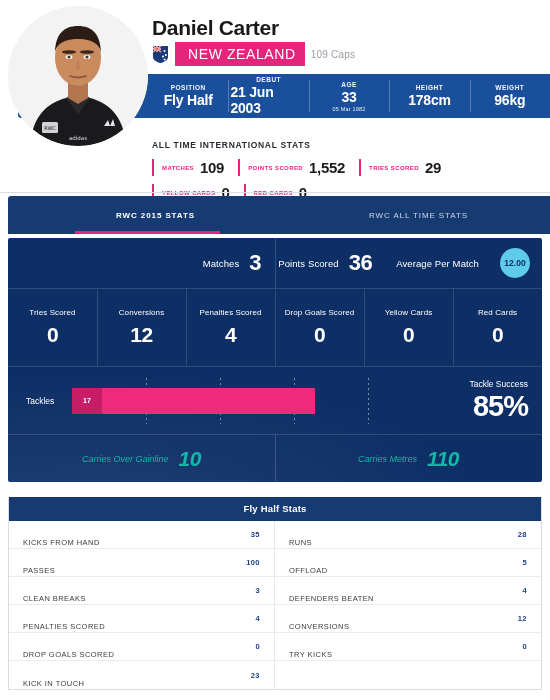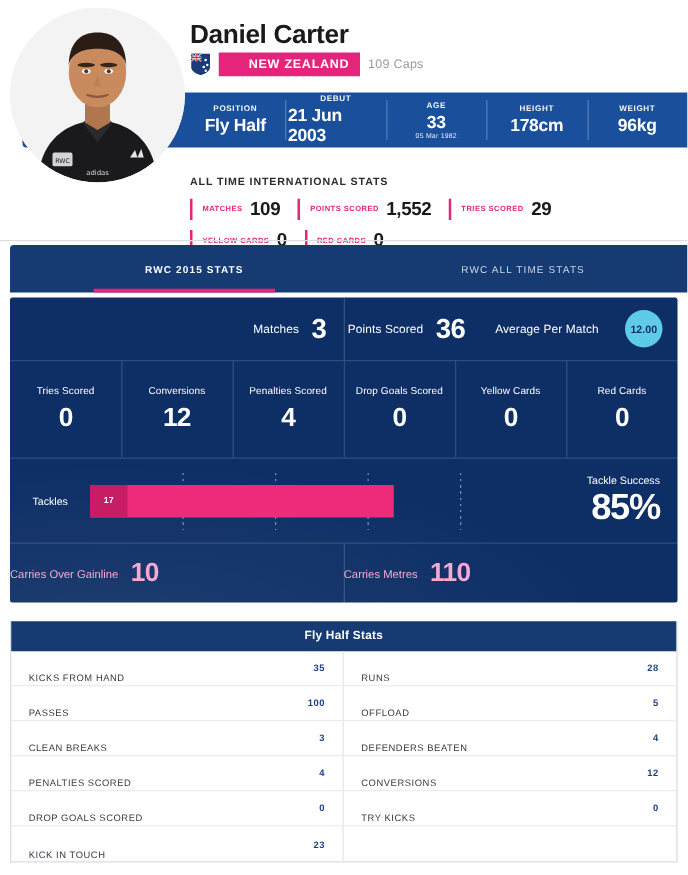--- a/index.html
+++ b/index.html
@@ -28,22 +28,22 @@
     font-size: 21px; font-weight: bold; color: #1a1a1a;
     letter-spacing: -0.3px;
   }
   .nation-row {
     position: absolute; left: 152px; top: 42px;
     display: flex; align-items: center; gap: 6px;
   }
   .flag-icon { width: 17px; height: 19px; display: block; }
   .nation-badge {
     background: #e5247b; color: #ffffff;
-    font-size: 10px; font-weight: bold; letter-spacing: 0.6px;
-    padding: 4px 9px 4px 24px;
+    font-size: 14px; font-weight: normal; letter-spacing: 0.6px;
+    padding: 4px 9px 4px 13px;
   }
   .caps-text { font-size: 10px; color: #9a9aa3; letter-spacing: 0.2px; }
 
   
   .bio-bar {
     position: absolute; left: 18px; top: 74px; right: 0;
     height: 44px;
     background: #1a4f9c;
     display: flex; align-items: stretch;
     border-radius: 3px 0 0 3px;
@@ -181,22 +181,22 @@
     color: #ffffff; font-size: 7px; font-weight: bold;
   }
   .tk-success { text-align: right; color: #ffffff; width: 150px; flex: none; }
   .tks-label { font-size: 8.5px; }
   .tks-value { font-size: 29px; font-weight: bold; letter-spacing: -1px; margin-top: 1px; }
 
   
   .row-carries { display: flex; height: 48px; border-top: 1px solid rgba(255,255,255,0.14); position: relative; }
   .carry-cell {
     flex: 1; position: relative;
-    display: flex; align-items: center; 
-    color: #f9a8d4; gap: 10px;
+    display: flex; align-items: center; justify-content: center;
+    color: #14b8a6; gap: 10px; font-style: italic;
   }
   .carry-cell + .carry-cell::before {
     content: ""; position: absolute; left: 0; top: 0; bottom: 0;
     width: 1px; background: rgba(255,255,255,0.16);
   }
   .carry-label { font-size: 9px; }
   .carry-value { font-size: 21px; font-weight: bold; letter-spacing: -0.5px; }
 
   
   .fh-card {

